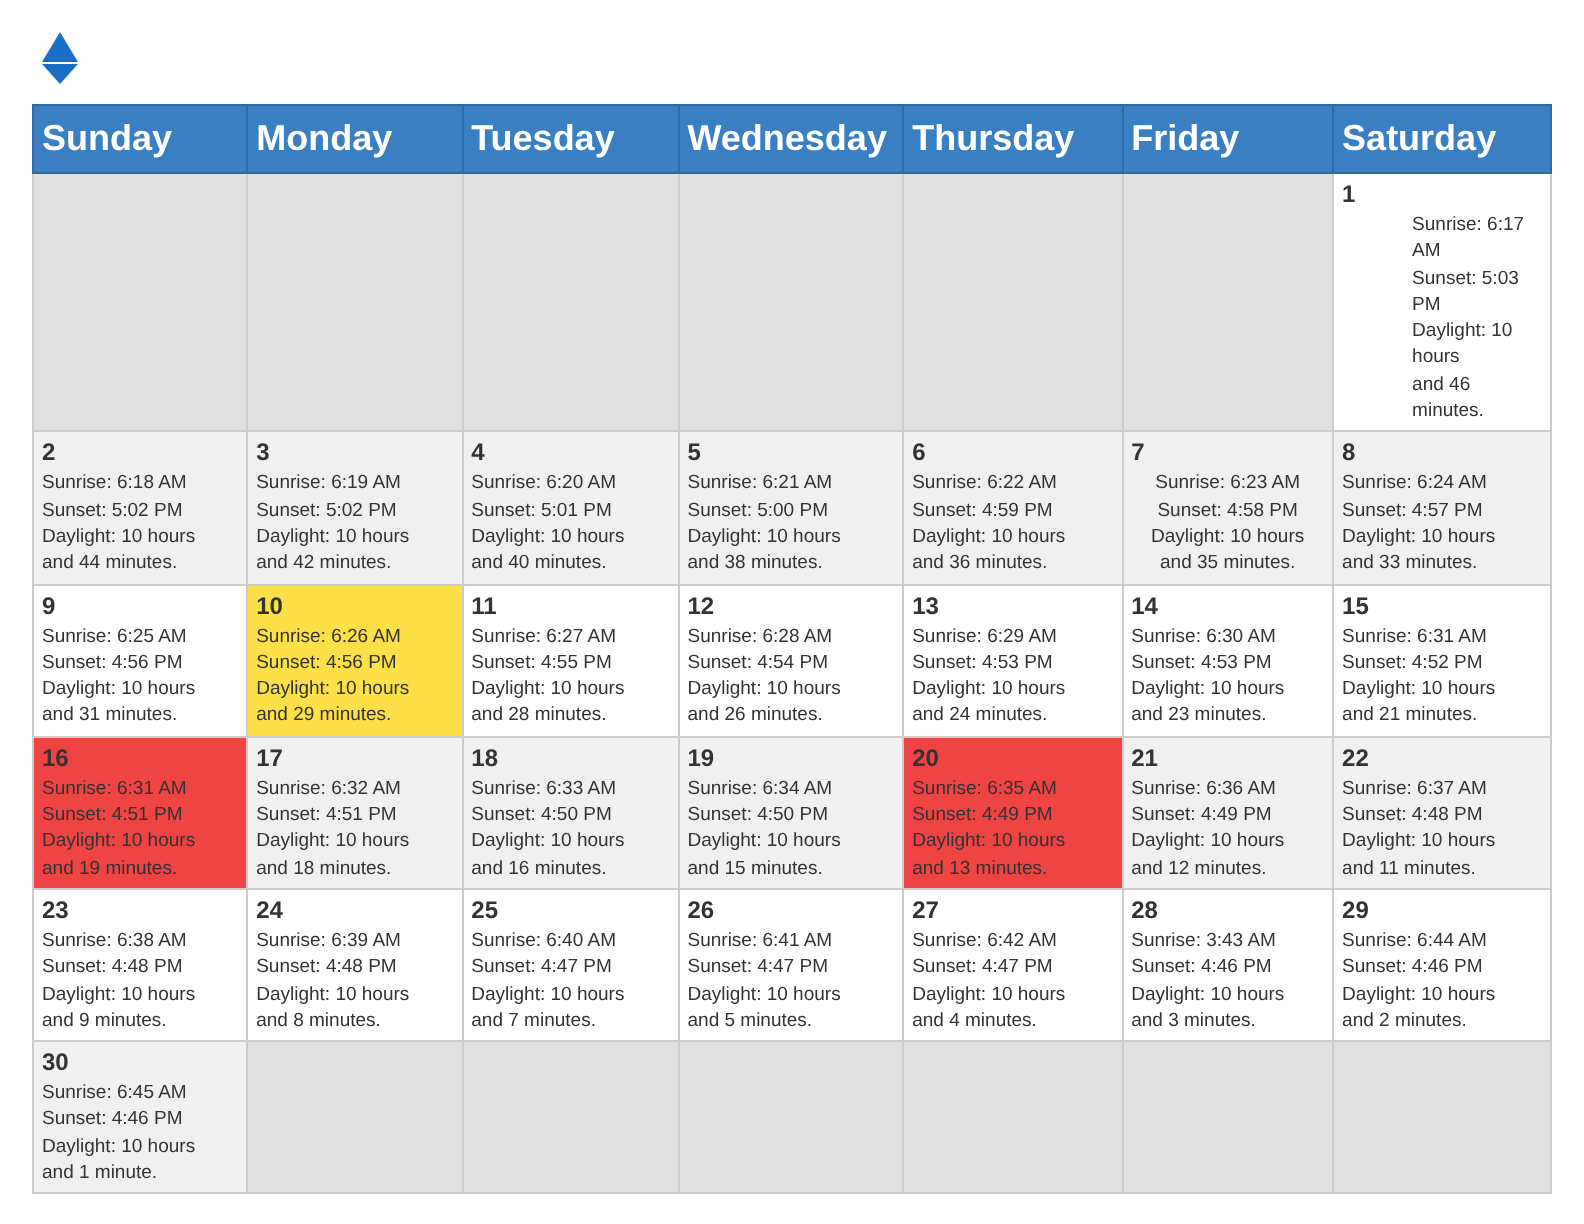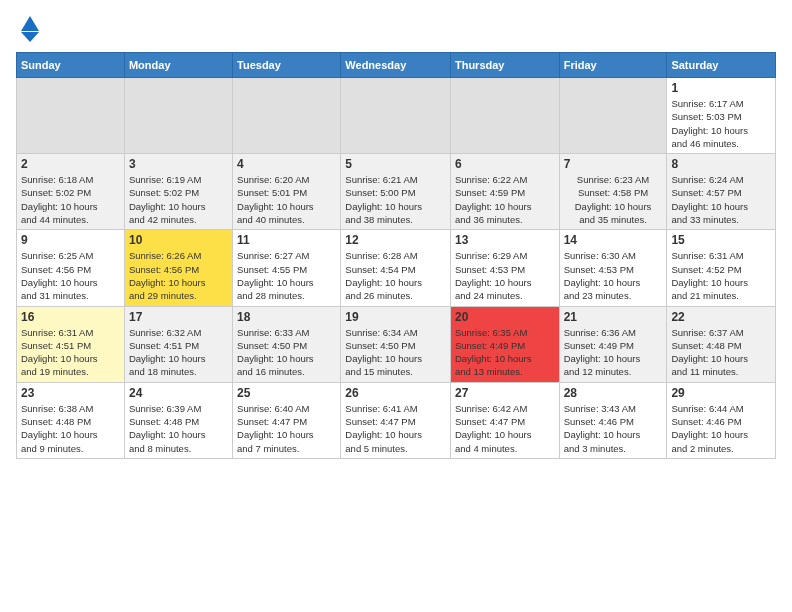--- a/index.html
+++ b/index.html
@@ -50,21 +50,21 @@
       font-weight: normal;
     }
     .calendar {
       width: 100%;
       border-collapse: collapse;
       border: 1px solid #ccc;
     }
     .calendar th {
       background: #3a7fc1;
       color: #fff;
-      font-size: 11px;
+      font-size: 18px;
       font-weight: bold;
       padding: 6px 4px;
       text-align: left;
       border: 1px solid #2a6aa8;
     }
     .calendar td {
       vertical-align: top;
       border: 1px solid #ccc;
       padding: 3px 4px;
       width: 113px;
@@ -126,21 +126,21 @@
   <tbody id="calendar-body">
   <tr>
         <td style="background: rgb(224, 224, 224);"></td>
         <td style="background: rgb(224, 224, 224);"></td>
         <td style="background: rgb(224, 224, 224);"></td>
         <td style="background: rgb(224, 224, 224);"></td>
         <td style="background: rgb(224, 224, 224);"></td>
         <td style="background: rgb(224, 224, 224);"></td>
         <td style="background: rgb(255, 255, 255);">
           <span class="day-number">1</span>
-          <div class="day-info" style="white-space: pre-line;">Sunrise: 6:17 AM
+          <div class="day-info" style="white-space: pre-line; margin-left: 35px;">Sunrise: 6:17 AM
 Sunset: 5:03 PM
 Daylight: 10 hours
 and 46 minutes.</div>
         </td>
       </tr>
       <tr>
         <td style="background: rgb(240, 240, 240);">
           <span class="day-number">2</span>
           <div class="day-info" style="white-space: pre-line;">Sunrise: 6:18 AM
 Sunset: 5:02 PM
@@ -235,21 +235,21 @@
         </td>
         <td style="background: rgb(255, 255, 255);">
           <span class="day-number">15</span>
           <div class="day-info" style="white-space: pre-line;">Sunrise: 6:31 AM
 Sunset: 4:52 PM
 Daylight: 10 hours
 and 21 minutes.</div>
         </td>
       </tr>
       <tr>
-        <td style="background: #fef9c3;">
+        <td style="background: #ef4444;">
           <span class="day-number">16</span>
           <div class="day-info" style="white-space: pre-line;">Sunrise: 6:31 AM
 Sunset: 4:51 PM
 Daylight: 10 hours
 and 19 minutes.</div>
         </td>
         <td style="background: rgb(240, 240, 240);">
           <span class="day-number">17</span>
           <div class="day-info" style="white-space: pre-line;">Sunrise: 6:32 AM
 Sunset: 4:51 PM
@@ -336,14 +336,29 @@
 and 3 minutes.</div>
         </td>
         <td style="background: rgb(255, 255, 255);">
           <span class="day-number">29</span>
           <div class="day-info" style="white-space: pre-line;">Sunrise: 6:44 AM
 Sunset: 4:46 PM
 Daylight: 10 hours
 and 2 minutes.</div>
         </td>
       </tr>
+      <tr>
+        <td style="background: rgb(240, 240, 240);">
+          <span class="day-number">30</span>
+          <div class="day-info" style="white-space: pre-line;">Sunrise: 6:45 AM
+Sunset: 4:46 PM
+Daylight: 10 hours
+and 1 minute.</div>
+        </td>
+        <td style="background: rgb(224, 224, 224);"></td>
+        <td style="background: rgb(224, 224, 224);"></td>
+        <td style="background: rgb(224, 224, 224);"></td>
+        <td style="background: rgb(224, 224, 224);"></td>
+        <td style="background: rgb(224, 224, 224);"></td>
+        <td style="background: rgb(224, 224, 224);"></td>
+      </tr>
     </tbody>
 </table>
 
 </body></html>

